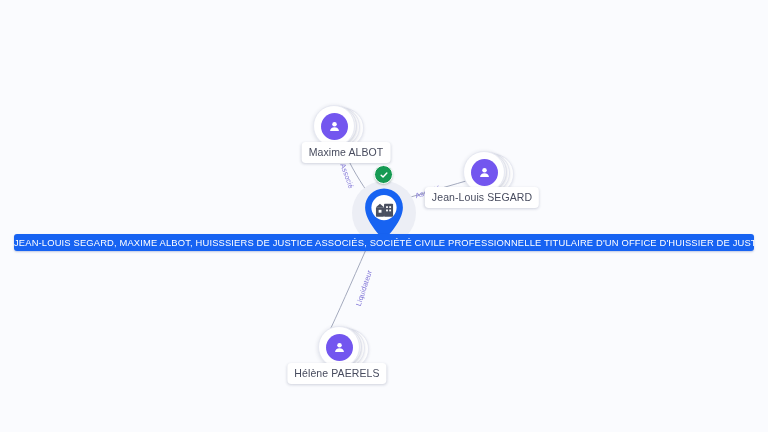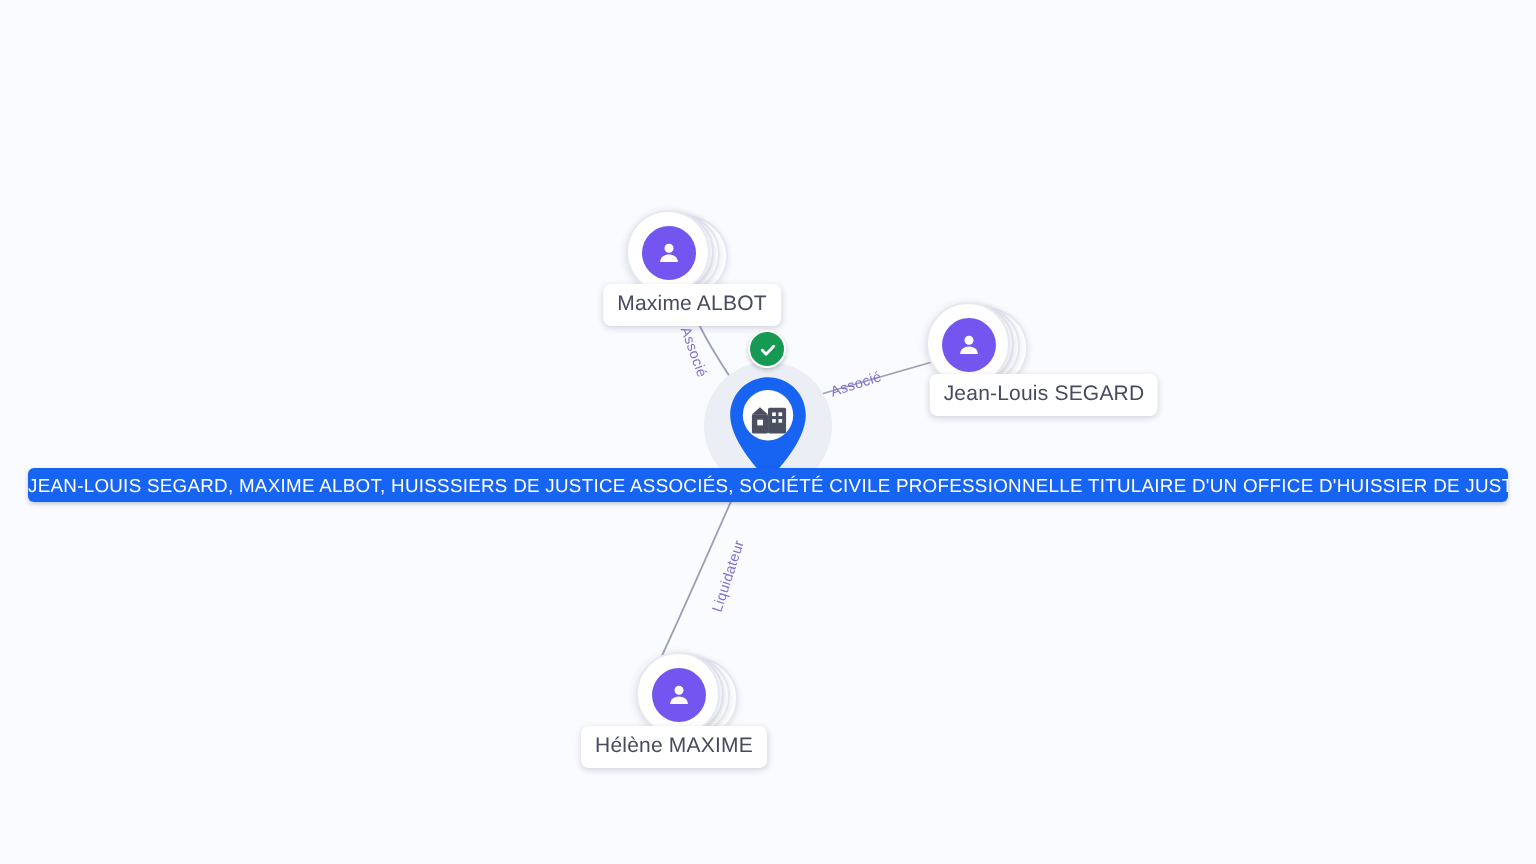--- a/index.html
+++ b/index.html
@@ -221,38 +221,38 @@
       <div class="stack-ghost g1"></div>
       <div class="avatar-disc">
         <div class="avatar-inner">
           <svg width="15" height="15" viewBox="0 0 24 24">
             <circle cx="12" cy="8.2" r="3.6" fill="#ffffff"></circle>
             <path d="M4.9 19.2c0-3.9 3.2-6.1 7.1-6.1s7.1 2.2 7.1 6.1z" fill="#ffffff"></path>
           </svg>
         </div>
       </div>
     </div>
-    <div class="node-label" style="left:-2px; top:15px;margin-left:40px;">Jean-Louis SEGARD</div>
+    <div class="node-label" style="left:-2px; top:15px;">Jean-Louis SEGARD</div>
   </div>
 
   <div class="person-node" style="left:339px; top:347px;">
     <div class="stack-wrap">
       <div class="stack-ghost g3"></div>
       <div class="stack-ghost g2"></div>
       <div class="stack-ghost g1"></div>
       <div class="avatar-disc">
         <div class="avatar-inner">
           <svg width="15" height="15" viewBox="0 0 24 24">
             <circle cx="12" cy="8.2" r="3.6" fill="#ffffff"></circle>
             <path d="M4.9 19.2c0-3.9 3.2-6.1 7.1-6.1s7.1 2.2 7.1 6.1z" fill="#ffffff"></path>
           </svg>
         </div>
       </div>
     </div>
-    <div class="node-label" style="left:-2px; top:16px;">Hélène MAXIME</div>
+    <div class="node-label" style="left:-2px; top:16px;">Hélène PAERELS</div>
   </div>
 
   <div id="company-node" style="left:384px; top:213px;">
     <div class="halo"></div>
 
     <div class="pin">
       <svg width="46" height="55" viewBox="0 0 46 55">
         <path d="M23 1.6C12.5 1.6 4.1 10 4.1 20.5c0 13.3 15.6 29.2 17.6 31.2a1.8 1.8 0 0 0 2.6 0c2-2 17.6-17.9 17.6-31.2C41.9 10 33.5 1.6 23 1.6z" fill="#1763f2"></path>
         <circle cx="23" cy="20.6" r="12.6" fill="#ffffff"></circle>
       </svg>

